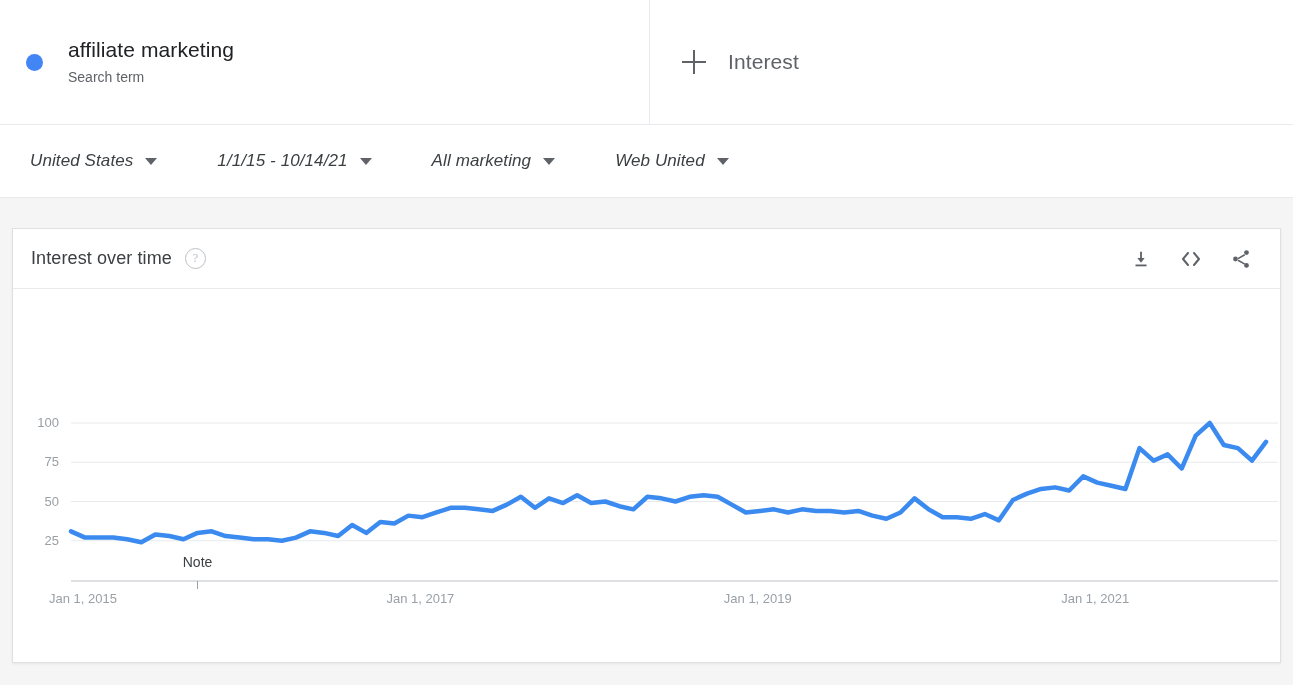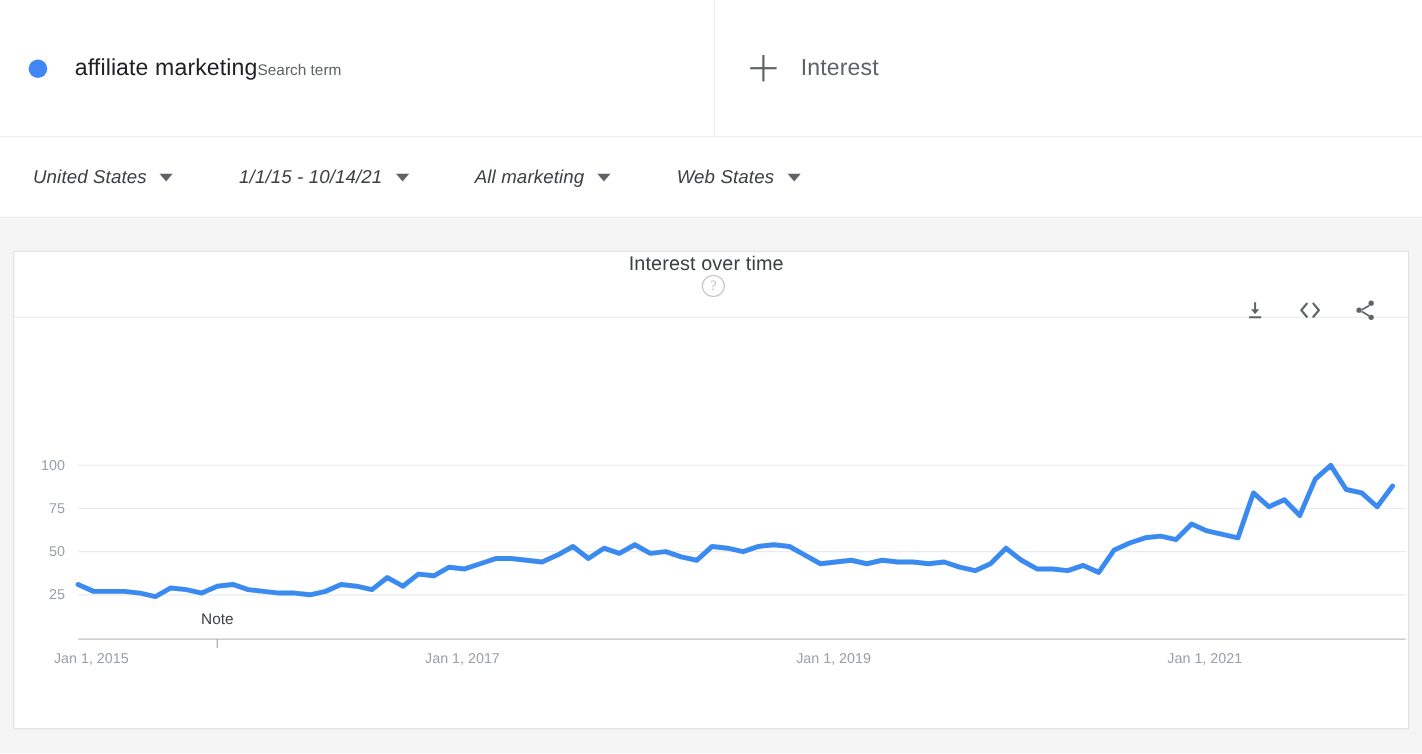--- a/index.html
+++ b/index.html
@@ -32,21 +32,21 @@
     padding-left: 26px;
   }
   .term-dot {
     width: 17px;
     height: 17px;
     border-radius: 50%;
     background: #4285f4;
     flex: 0 0 auto;
     margin-right: 25px;
   }
-  .term-texts { display: flex; flex-direction: row; }
+  .term-texts { display: flex; flex-direction: column; }
   .term-title {
     font-size: 21px;
     line-height: 26px;
     color: #202124;
     font-weight: 400;
     letter-spacing: .1px;
   }
   .term-sub {
     font-size: 14px;
     line-height: 22px;
@@ -123,21 +123,20 @@
     height: 435px;
     box-sizing: border-box;
     box-shadow: 0 1px 2px rgba(60,64,67,.08);
   }
   .card-header {
     height: 59px;
     border-bottom: 1px solid #e8eaed;
     display: flex;
     align-items: center;
     padding: 0 27px 0 18px;
-    flex-direction: column;
   }
   .card-title {
     font-size: 18px;
     color: #3c4043;
     letter-spacing: .1px;
   }
   .help-icon {
     width: 19px;
     height: 19px;
     border: 1.6px solid #bdc1c6;
@@ -221,21 +220,21 @@
   </div>
   <div class="filter">
     <span class="filter-label">1/1/15 - 10/14/21</span>
     <span class="caret"></span>
   </div>
   <div class="filter">
     <span class="filter-label">All marketing</span>
     <span class="caret"></span>
   </div>
   <div class="filter">
-    <span class="filter-label">Web States</span>
+    <span class="filter-label">Web United</span>
     <span class="caret"></span>
   </div>
 </div>
 
 <div class="page-body">
   <div class="card">
 
     <div class="card-header">
       <span class="card-title">Interest over time</span>
       <span class="help-icon">?</span>

